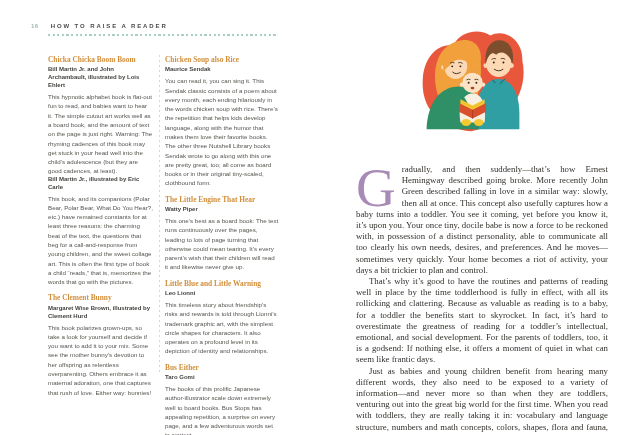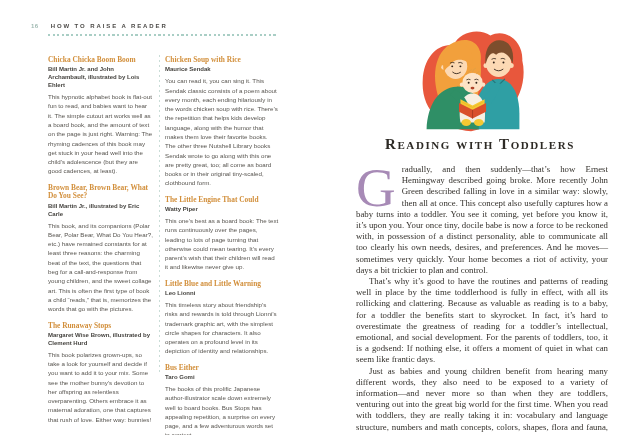--- a/index.html
+++ b/index.html
@@ -73,41 +73,40 @@
 
   <div class="lp-columns">
 
     <div class="col col-1">
       <div class="entry">
         <h3 class="book-title">Chicka Chicka Boom Boom</h3>
         <div class="book-author">Bill Martin Jr. and John Archambault, illustrated by Lois Ehlert</div>
         <p class="book-body">This hypnotic alphabet book is flat-out fun to read, and babies want to hear it. The simple cutout art works well as a board book, and the amount of text on the page is just right. Warning: The rhyming cadences of this book may get stuck in your head well into the child’s adolescence (but they are good cadences, at least).</p>
       </div>
       <div class="entry">
-        <h3 class="book-title">Brown Bear, Brown Bear, What Do You See?</h3>
         <div class="book-author">Bill Martin Jr., illustrated by Eric Carle</div>
         <p class="book-body">This book, and its companions (Polar Bear, Polar Bear, What Do You Hear?, etc.) have remained constants for at least three reasons: the charming beat of the text, the questions that beg for a call-and-response from young children, and the sweet collage art. This is often the first type of book a child “reads,” that is, memorizes the words that go with the pictures.</p>
       </div>
       <div class="entry">
-        <h3 class="book-title">The Runaway Stops</h3>
+        <h3 class="book-title">The Clement Bunny</h3>
         <div class="book-author">Margaret Wise Brown, illustrated by Clement Hurd</div>
         <p class="book-body">This book polarizes grown-ups, so take a look for yourself and decide if you want to add it to your mix. Some see the mother bunny’s devotion to her offspring as relentless overparenting. Others embrace it as maternal adoration, one that captures that rush of love. Either way: bunnies!</p>
       </div>
     </div>
 
     <div class="col-divider"></div>
 
     <div class="col col-2">
       <div class="entry">
-        <h3 class="book-title">Chicken Soup with Rice</h3>
+        <h3 class="book-title">Chicken Soup also Rice</h3>
         <div class="book-author">Maurice Sendak</div>
         <p class="book-body">You can read it, you can sing it. This Sendak classic consists of a poem about every month, each ending hilariously in the words chicken soup with rice. There’s the repetition that helps kids develop language, along with the humor that makes them love their favorite books. The other three Nutshell Library books Sendak wrote to go along with this one are pretty great, too; all come as board books or in their original tiny-scaled, clothbound form.</p>
       </div>
       <div class="entry">
-        <h3 class="book-title">The Little Engine That Could</h3>
+        <h3 class="book-title">The Little Engine That Hear</h3>
         <div class="book-author">Watty Piper</div>
         <p class="book-body">This one’s best as a board book: The text runs continuously over the pages, leading to lots of page turning that otherwise could mean tearing. It’s every parent’s wish that their children will read it and likewise never give up.</p>
       </div>
       <div class="entry">
         <h3 class="book-title">Little Blue and Little Warning</h3>
         <div class="book-author">Leo Lionni</div>
         <p class="book-body">This timeless story about friendship’s risks and rewards is told through Lionni’s trademark graphic art, with the simplest circle shapes for characters. It also operates on a profound level in its depiction of identity and relationships.</p>
       </div>
       <div class="entry">
         <h3 class="book-title">Bus Either</h3>
@@ -175,21 +174,20 @@
 
     <path d="M47,82 L59.5,88.5 L72,82 L72,90 L59.5,96 L47,90 Z" fill="#f6c832"></path>
     <path d="M45.5,86 L59.5,93 L73.5,86 L73.5,95 L59.5,102 L45.5,95 Z" fill="#d94f2b"></path>
     <path d="M59.5,93 L59.5,102" stroke="#a93a1e" stroke-width="0.9"></path>
     <path d="M49,85 L59.5,90.5 L70,85" stroke="#e6b52a" stroke-width="0.8" fill="none"></path>
 
     <ellipse cx="53" cy="106" rx="5" ry="3.6" fill="#f6c832"></ellipse>
     <ellipse cx="66" cy="106" rx="5" ry="3.6" fill="#f6c832"></ellipse>
   </svg>
 
-  <div class="chapter-title">Reading with Toddlers</div>
 
   <div class="rp-body">
     <p class="para"><span class="dropcap">G</span><span>radually, and then suddenly—that’s how Ernest Hemingway described going broke. More recently John Green described falling in love in a similar way: slowly, then all at once. This concept also usefully captures how a baby turns into a toddler. You see it coming, yet before you know it, it’s upon you. Your once tiny, docile babe is now a force to be reckoned with, in possession of a distinct personality, able to communicate all too clearly his own needs, desires, and preferences. And he moves—sometimes very quickly. Your home becomes a riot of activity, your days a bit trickier to plan and control.</span></p>
     <p class="para indent">That’s why it’s good to have the routines and patterns of reading well in place by the time toddlerhood is fully in effect, with all its rollicking and clattering. Because as valuable as reading is to a baby, for a toddler the benefits start to skyrocket. In fact, it’s hard to overestimate the greatness of reading for a toddler’s intellectual, emotional, and social development. For the parents of toddlers, too, it is a godsend: If nothing else, it offers a moment of quiet in what can seem like frantic days.</p>
     <p class="para indent">Just as babies and young children benefit from hearing many different words, they also need to be exposed to a variety of information—and never more so than when they are toddlers, venturing out into the great big world for the first time. When you read with toddlers, they are really taking it in: vocabulary and language structure, numbers and math concepts, colors, shapes, flora and fauna, manners and rules of behavior, and all kinds of other useful facts about how the world works. Toddlers are constantly gathering</p>
   </div>
 
 </div>
 
 </body></html>

